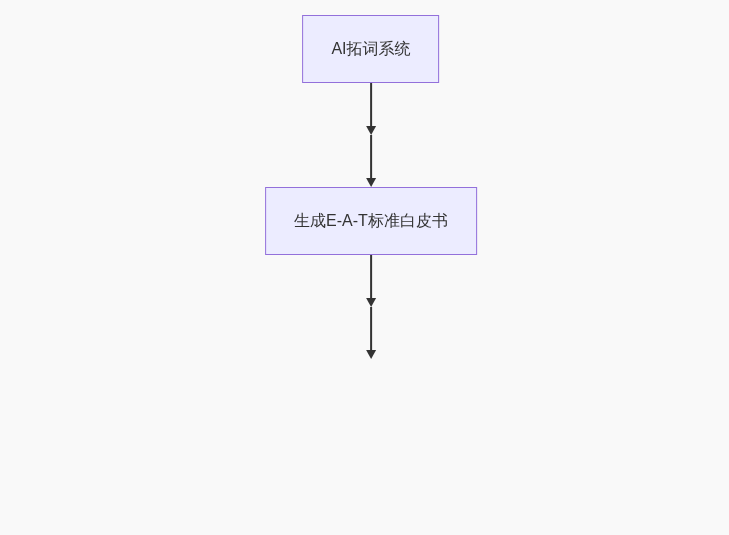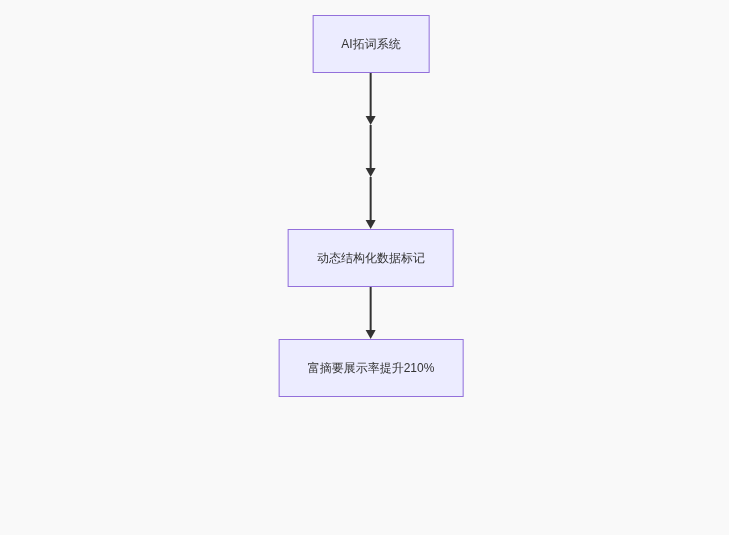--- a/index.html
+++ b/index.html
@@ -18,30 +18,30 @@
     position: absolute;
     top: 15px;
     left: 371px;
     transform: translateX(-50%);
     display: flex;
     flex-direction: column;
     align-items: center;
   }
   .node {
     box-sizing: border-box;
-    height: 58px;
+    height: 68px;
     padding: 0 28px;
     display: flex;
     align-items: center;
     justify-content: center;
     white-space: nowrap;
     background: var(--node-fill, #ECECFF);
     border: 1px solid var(--node-border, #9370DB);
     color: var(--text, #333333);
-    font-size: 12px;
+    font-size: 16px;
     line-height: 1;
   }
   .edge {
     height: 52px;
     display: flex;
     flex-direction: column;
     align-items: center;
   }
   .edge .line {
     width: 2px;
@@ -69,32 +69,29 @@
     <div class="line"></div>
     <div class="head"></div>
   </div>
 
 
   <div class="edge">
     <div class="line"></div>
     <div class="head"></div>
   </div>
 
-
-  <div class="edge">
-    <div class="line"></div>
-    <div class="head"></div>
-  </div>
-
   <div class="node">
-    <span>动态结构化数据标记</span>
+    <span>生成E-A-T标准白皮书</span>
   </div>
 
   <div class="edge">
     <div class="line"></div>
     <div class="head"></div>
   </div>
 
-  <div class="node">
-    <span>富摘要展示率提升210%</span>
+
+  <div class="edge">
+    <div class="line"></div>
+    <div class="head"></div>
   </div>
+
 
 </div>
 
 </body></html>

